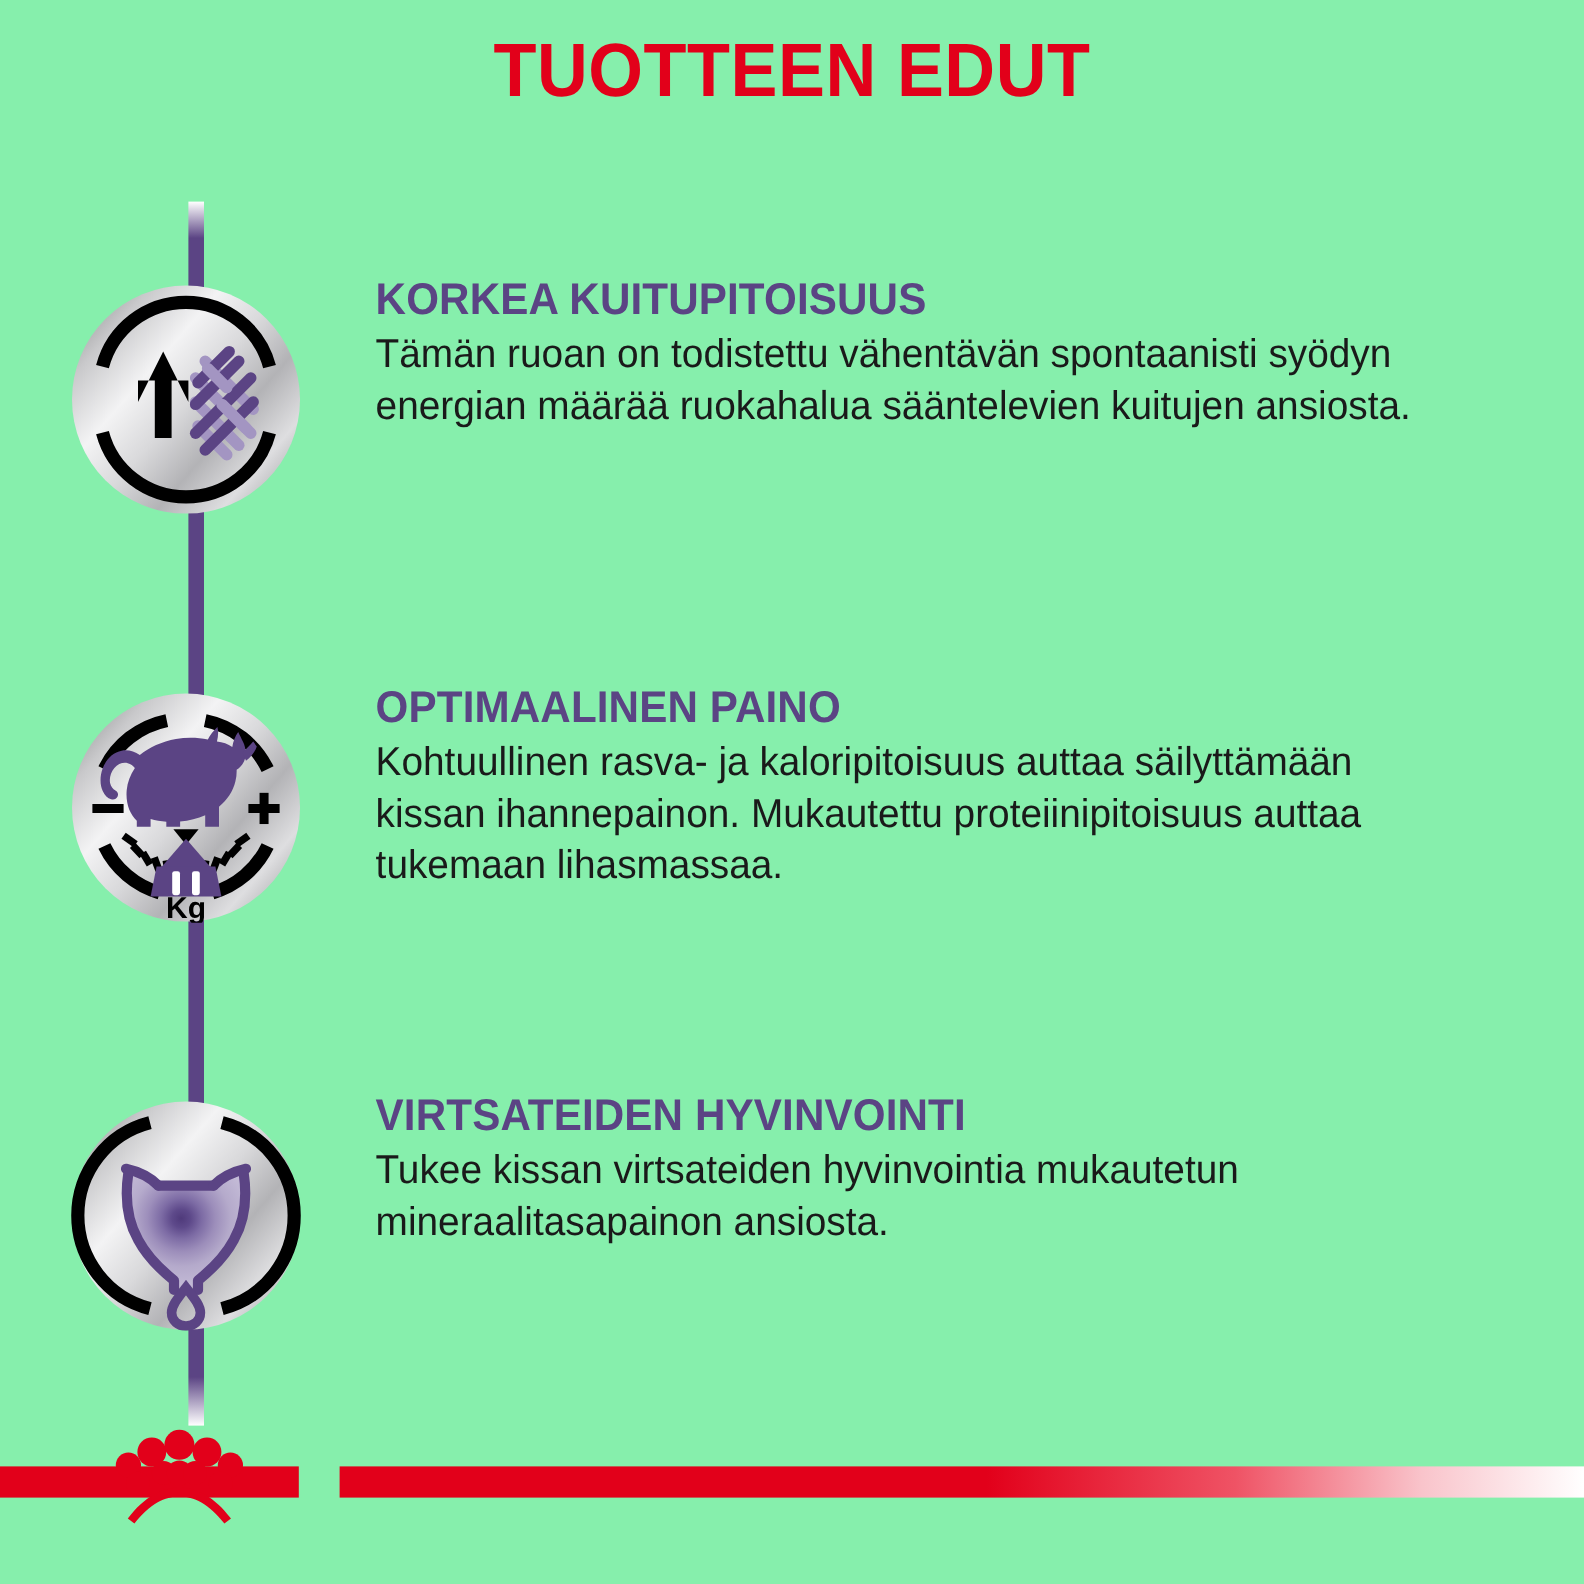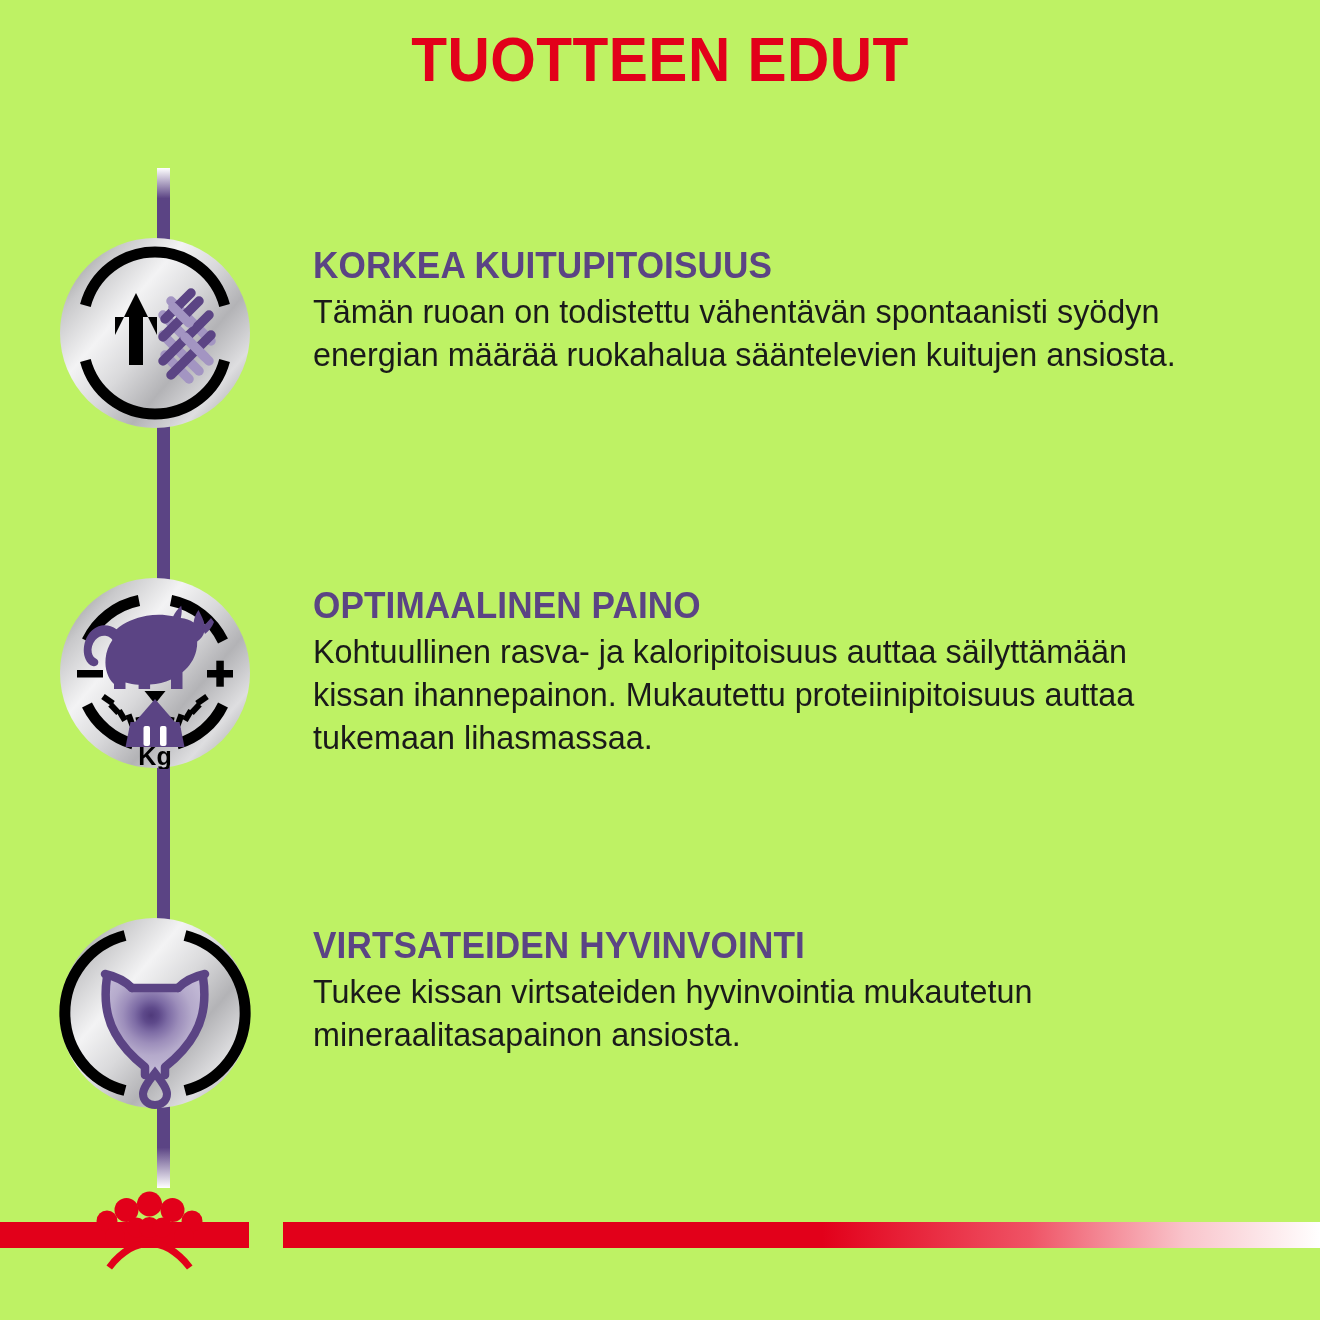--- a/index.html
+++ b/index.html
@@ -9,21 +9,21 @@
     height: 1320px;
     background: #ffffff;
     font-family: "Liberation Sans", sans-serif;
     overflow: hidden;
   }
 
   #page {
     position: relative;
     width: 1320px;
     height: 1320px;
-    background: #bef264;
+    background: #86efac;
   }
 
   
   .page-title {
     position: absolute;
     left: 0;
     top: 28px;
     width: 1320px;
     text-align: center;
     color: #E2001A;
@@ -66,21 +66,21 @@
     top: 7px;
     width: 192px;
     height: 192px;
   }
 
   .icon-badge svg { display: block; width: 192px; height: 192px; }
 
   .benefit-text {
     position: absolute;
     left: 313px;
-    top: 16px;
+    top: 0;
     width: 920px;
   }
 
   .benefit-title {
     color: #5B4484;
     font-size: 37px;
     font-weight: bold;
     line-height: 1.08;
     letter-spacing: 0.1px;
     transform: scaleX(0.95);

